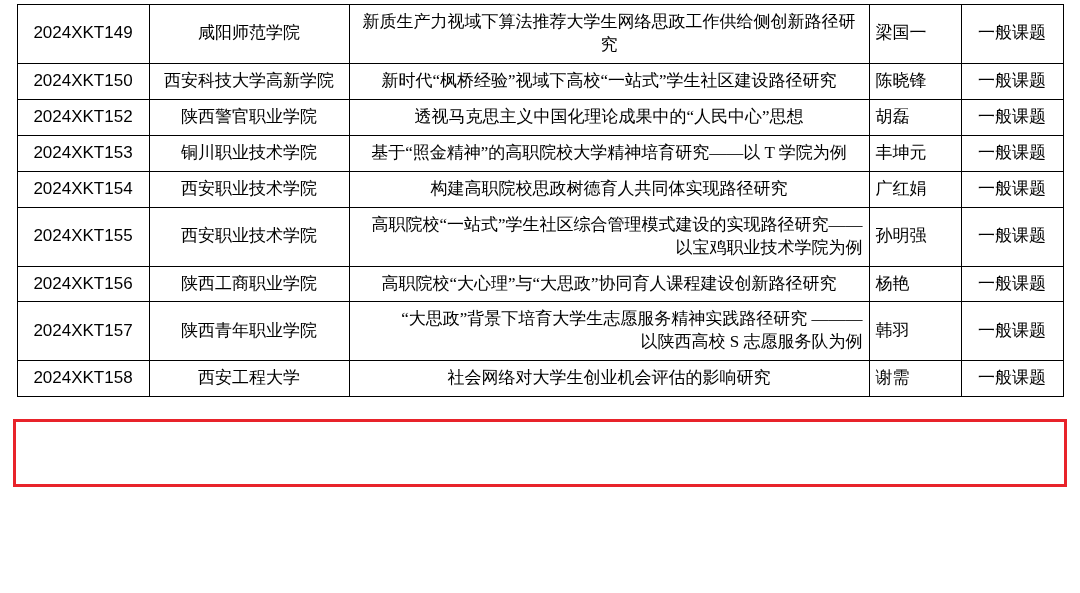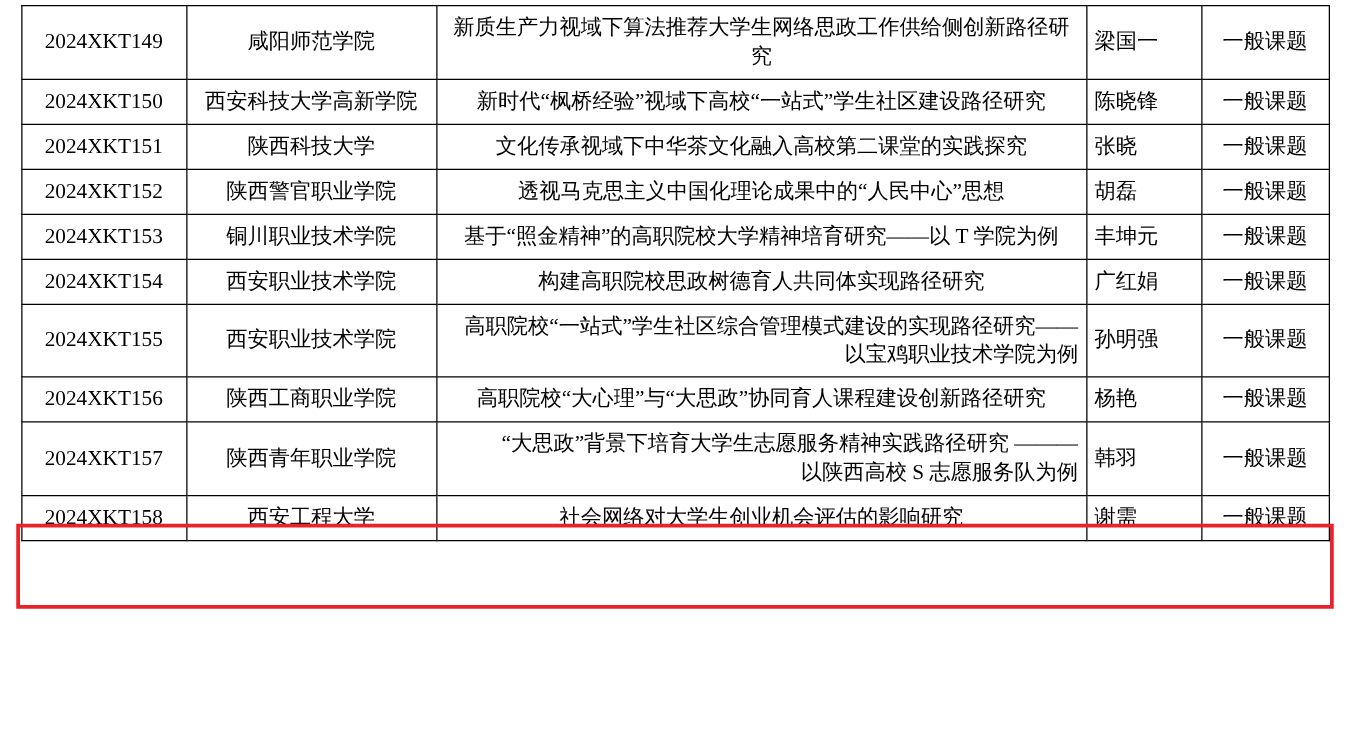--- a/index.html
+++ b/index.html
@@ -35,21 +35,21 @@
     font-size: 17px;
   }
   col.c-code { width: 132px; }
   col.c-org  { width: 200px; }
   col.c-title{ width: 520px; }
   col.c-person { width: 92px; }
   col.c-type { width: 102px; }
 
   td.code {
     text-align: center;
-    font-family: Liberation Serif, serif;
+    font-family: Liberation Sans, sans-serif;
     letter-spacing: 0px;
     white-space: nowrap;
   }
   td.org {
     text-align: center;
     margin-left: 35px;
   }
   td.title {
     text-align: center;
   }
@@ -107,29 +107,20 @@
       <tr>
         <td class="code">2024XKT150</td>
         <td class="org">西安科技大学高新学院</td>
         <td class="title">
           <span>新时代“枫桥经验”视域下高校“一站式”学生社区建设路径研究</span>
         </td>
         <td class="person">陈晓锋</td>
         <td class="type">一般课题</td>
       </tr>
 
-      <tr>
-        <td class="code">2024XKT151</td>
-        <td class="org">陕西科技大学</td>
-        <td class="title">
-          <span>文化传承视域下中华茶文化融入高校第二课堂的实践探究</span>
-        </td>
-        <td class="person">张晓</td>
-        <td class="type">一般课题</td>
-      </tr>
 
       <tr>
         <td class="code">2024XKT152</td>
         <td class="org">陕西警官职业学院</td>
         <td class="title">
           <span>透视马克思主义中国化理论成果中的“人民中心”思想</span>
         </td>
         <td class="person">胡磊</td>
         <td class="type">一般课题</td>
       </tr>

